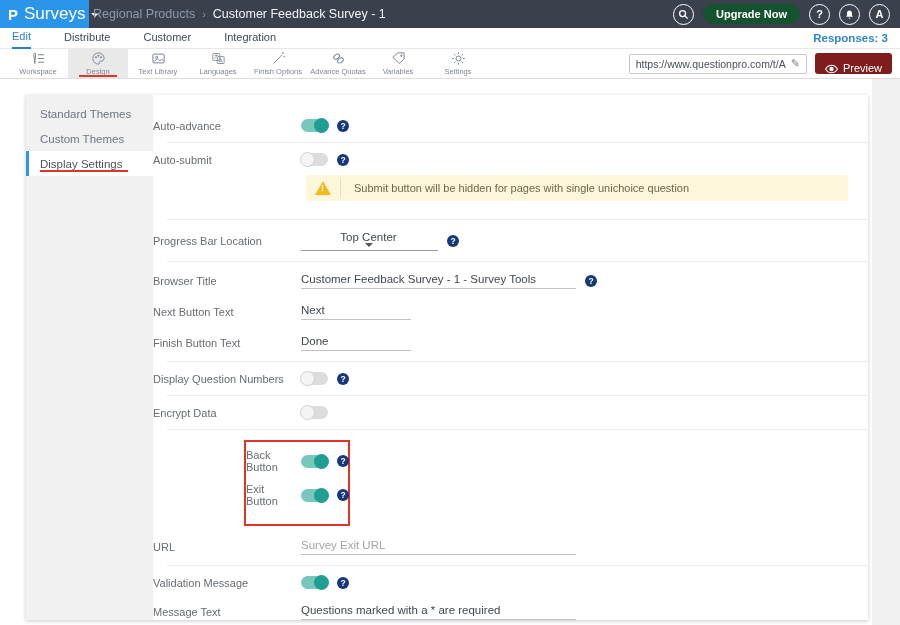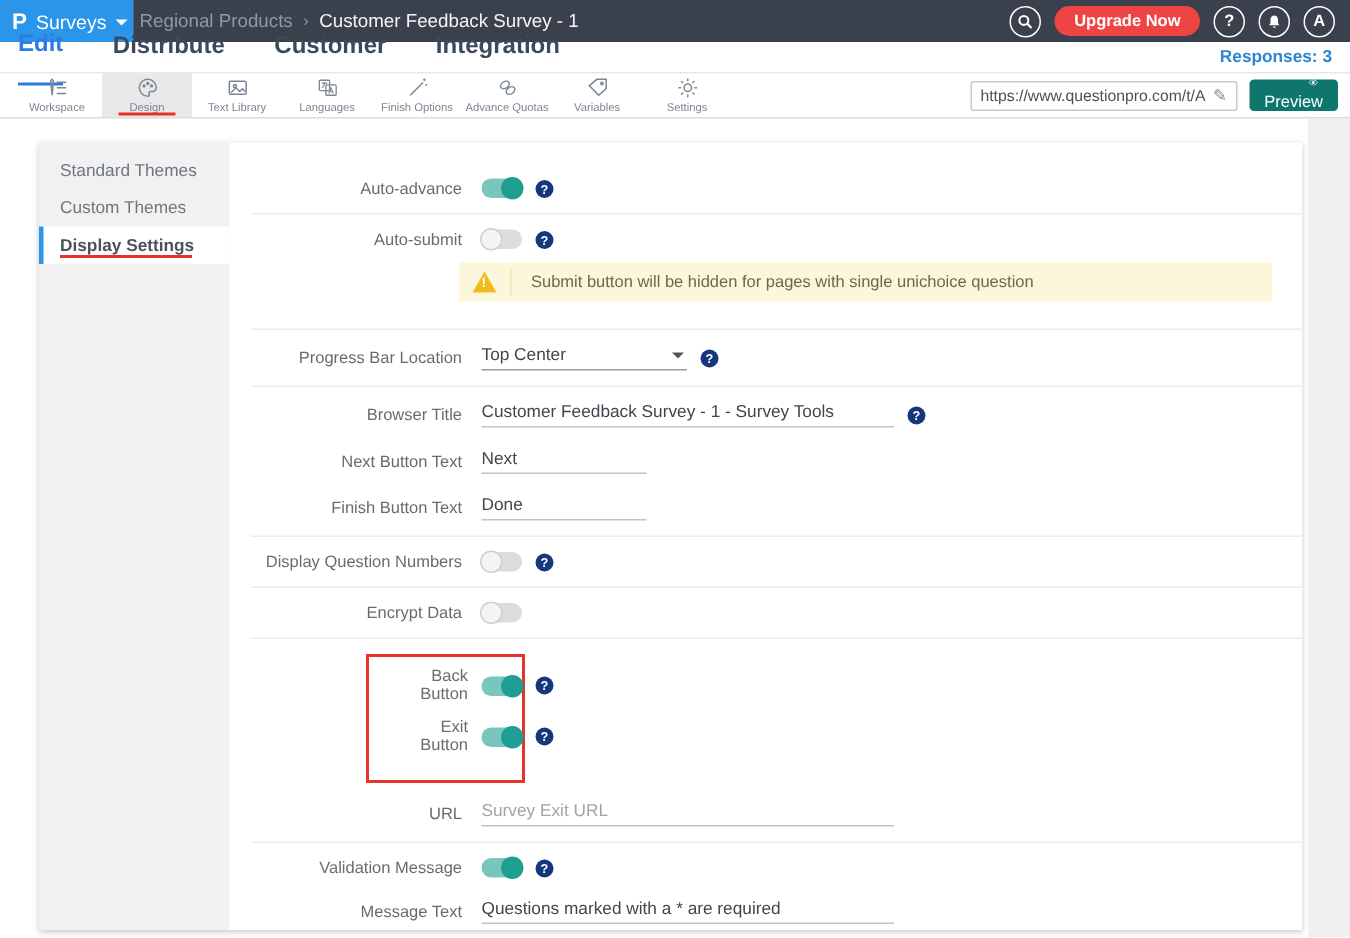--- a/index.html
+++ b/index.html
@@ -3,60 +3,60 @@
 <meta charset="utf-8">
 <style>
   * { margin:0; padding:0; box-sizing:border-box; }
   html,body { width:900px; height:625px; font-family:"Liberation Sans", sans-serif; background:#fff; overflow:hidden; }
   .app { position:relative; width:900px; height:625px; background:#fff; }
 
   
   .topbar { height:28px; background:#3a414c; display:flex; align-items:stretch; }
   .logo-block { width:89px; background:#2b95e9; color:#fff; display:flex; align-items:center; padding:0 8px; gap:6px; cursor:pointer; }
   .logo-mark { font-weight:bold; font-size:15px; line-height:1; }
-  .logo-product { font-size:13px;text-align:center; }
+  .logo-product { font-size:17px;text-align:center; }
   .caret-down { width:0; height:0; border-left:4px solid transparent; border-right:4px solid transparent; border-top:4px solid #fff; margin-top:1px; }
   .breadcrumb { display:flex; align-items:center; gap:7px; padding-left:4px; font-size:12.5px; }
   .crumb-muted { color:#8d99ab; cursor:pointer; }
   .crumb-sep { color:#8d99ab; font-size:11px; }
   .crumb-current { color:#f2f4f7; }
   .topbar-right { margin-left:auto; display:flex; align-items:center; gap:9px; padding-right:10px; }
   .circle-btn { width:21px; height:21px; border:1.5px solid #fff; border-radius:50%; display:flex; align-items:center; justify-content:center; color:#fff; font-size:11px; font-weight:bold; cursor:pointer; background:transparent; }
-  .upgrade-btn { background:#ef4444; color:#fff; font-size:11px; font-weight:bold; border:none; border-radius:11px; padding:4px 13px; cursor:pointer; }
+  .upgrade-btn { background:#14532d; color:#fff; font-size:11px; font-weight:bold; border:none; border-radius:11px; padding:4px 13px; cursor:pointer; }
 
   
   .navrow { height:21px; border-bottom:1px solid #e7e7e7; display:flex; align-items:center; padding:0 12px; }
-  .nav-item { font-size:16px; color:#3b4a5a; font-weight:bold; margin-right:33px; cursor:pointer; padding:2px 0 16px; }
+  .nav-item { font-size:11px; color:#3b4a5a; font-weight:normal; margin-right:33px; cursor:pointer; padding:2px 0 5px; }
   .nav-item.active { color:#2b7de1; border-bottom:2px solid #2b7de1; }
   .responses { margin-left:auto; font-size:11.5px; color:#2e86d1; font-weight:bold; }
 
   
   .toolbar { height:30px; border-bottom:1px solid #dcdcdc; display:flex; align-items:stretch; padding-left:8px; }
   .tool-tab { width:60px; display:flex; flex-direction:column; align-items:center; justify-content:center; gap:1px; cursor:pointer; position:relative; }
   .tool-tab svg { display:block; }
   .tool-label { font-size:7.5px; color:#7d8694; white-space:nowrap; }
   .tool-tab.active { background:#e9e9ea; }
   .tool-tab.active .red-underline { position:absolute; bottom:1px; left:11px; right:11px; height:2px; background:#e5332a; }
   .toolbar-right { margin-left:auto; display:flex; align-items:center; gap:8px; padding-right:8px; }
   .url-box { display:flex; align-items:center; border:1px solid #c9c9c9; border-radius:2px; height:20px; padding:0 6px; gap:5px; }
   .url-input { border:none; outline:none; font-size:10.5px; color:#4a5058; width:150px; font-family:"Liberation Sans", sans-serif; background:transparent; }
   .pencil-icon { font-size:11px; color:#7d8694; cursor:pointer; }
-  .preview-btn { background:#0f766e; border:none; color:#fff; font-size:11px; border-radius:3px; height:21px; padding:0 10px; display:flex; align-items:flex-end; gap:5px; cursor:pointer;flex-direction:column; }
+  .preview-btn { background:#7f1d1d; border:none; color:#fff; font-size:11px; border-radius:3px; height:21px; padding:0 10px; display:flex; align-items:flex-end; gap:5px; cursor:pointer; }
 
   
   .right-gutter { position:absolute; top:79px; right:0; width:28px; bottom:0; background:#f0f0f1; }
   .card { position:absolute; left:26px; top:95px; width:842px; height:525px; background:#fff; box-shadow:0 1px 4px rgba(0,0,0,0.22); display:flex; }
   .side { width:127px; background:#f1f1f2; flex-shrink:0; padding-top:6px; }
   .side-item { height:25px; display:flex; align-items:center; padding-left:14px; font-size:11.5px; color:#6e7680; cursor:pointer; position:relative; }
-  .side-item.active { background:#fff; color:#4a535c; border-left:3px solid #2b95e9; padding-left:11px;font-weight:bold; }
+  .side-item.active { background:#fff; color:#4a535c; border-left:3px solid #2b95e9; padding-left:11px; }
   .side-item.active .red-underline { position:absolute; left:11px; top:19px; width:88px; height:2px; background:#e5332a; }
 
   .main { flex:1; padding-top:24px; position:relative; font-size:11px; }
   .row { display:flex; align-items:center; margin-bottom:0; }
-  .row-label { width:148px; text-align:right; padding-right:13px; color:#666c72; font-size:11px; flex-shrink:0;margin-left:20px; }
+  .row-label { width:148px; text-align:left; padding-right:13px; color:#666c72; font-size:11px; flex-shrink:0; }
   .divider { height:1px; background:#ececec; margin:10px 0 10px 14px; }
 
   
   .toggle { width:27px; height:13px; border-radius:8px; position:relative; cursor:pointer; background:#dcdcdc; flex-shrink:0; }
   .toggle .knob { width:15px; height:15px; border-radius:50%; position:absolute; top:-1px; left:-1px; background:#f4f4f4; border:1px solid #cfcfcf; }
   .toggle.on { background:#79c6be; }
   .toggle.on .knob { left:auto; right:-1px; background:#1f9e92; border-color:#1f9e92; }
 
   .help { width:12px; height:12px; border-radius:50%; background:#16377c; color:#fff; font-size:8.5px; font-weight:bold; display:inline-flex; align-items:center; justify-content:center; margin-left:9px; cursor:pointer; flex-shrink:0; }
 
@@ -65,21 +65,21 @@
   .warn-icon-cell { width:35px; display:flex; align-items:center; justify-content:center; border-right:1px solid #ece0ae; height:18px; }
   .warn-tri { position:relative; width:0; height:0; border-left:8px solid transparent; border-right:8px solid transparent; border-bottom:14px solid #f2bb1d; }
   .warn-tri::after { content:"!"; position:absolute; left:-2px; top:2px; color:#fff; font-size:9px; font-weight:bold; }
   .warn-text { padding-left:13px; font-size:11px; color:#6e6846; }
 
   
   .u-input { border:none; border-bottom:1px solid #c2c2c2; font-size:11.5px; color:#3f474e; outline:none; padding:1px 0 3px; font-family:"Liberation Sans", sans-serif; background:transparent; }
   .u-input::placeholder { color:#a3a3a3; }
   .w-long { width:275px; }
   .w-short { width:110px; }
-  .dropdown { width:137px; border-bottom:1px solid #9a9a9a; display:flex; align-items:center; justify-content:space-between; padding:1px 2px 3px 0; cursor:pointer; }
+  .dropdown { width:137px; border-bottom:1px solid #9a9a9a; display:flex; align-items:center; justify-content:space-between; padding:1px 2px 3px 0; cursor:pointer;flex-direction:column; }
   .dd-value { font-size:11.5px; color:#3f474e; }
   .dd-caret { width:0; height:0; border-left:4px solid transparent; border-right:4px solid transparent; border-top:4px solid #555; }
 
   .mb8 { margin-bottom:8px; } .mb10 { margin-bottom:10px; } .mb14 { margin-bottom:14px; }
 
   
   .anno-box { border:2px solid #e5332a; margin-left:91px; width:106px; padding:7px 0 17px; }
   .anno-box .row-label { width:55px; padding-right:9px; }
 </style>
 </head>

